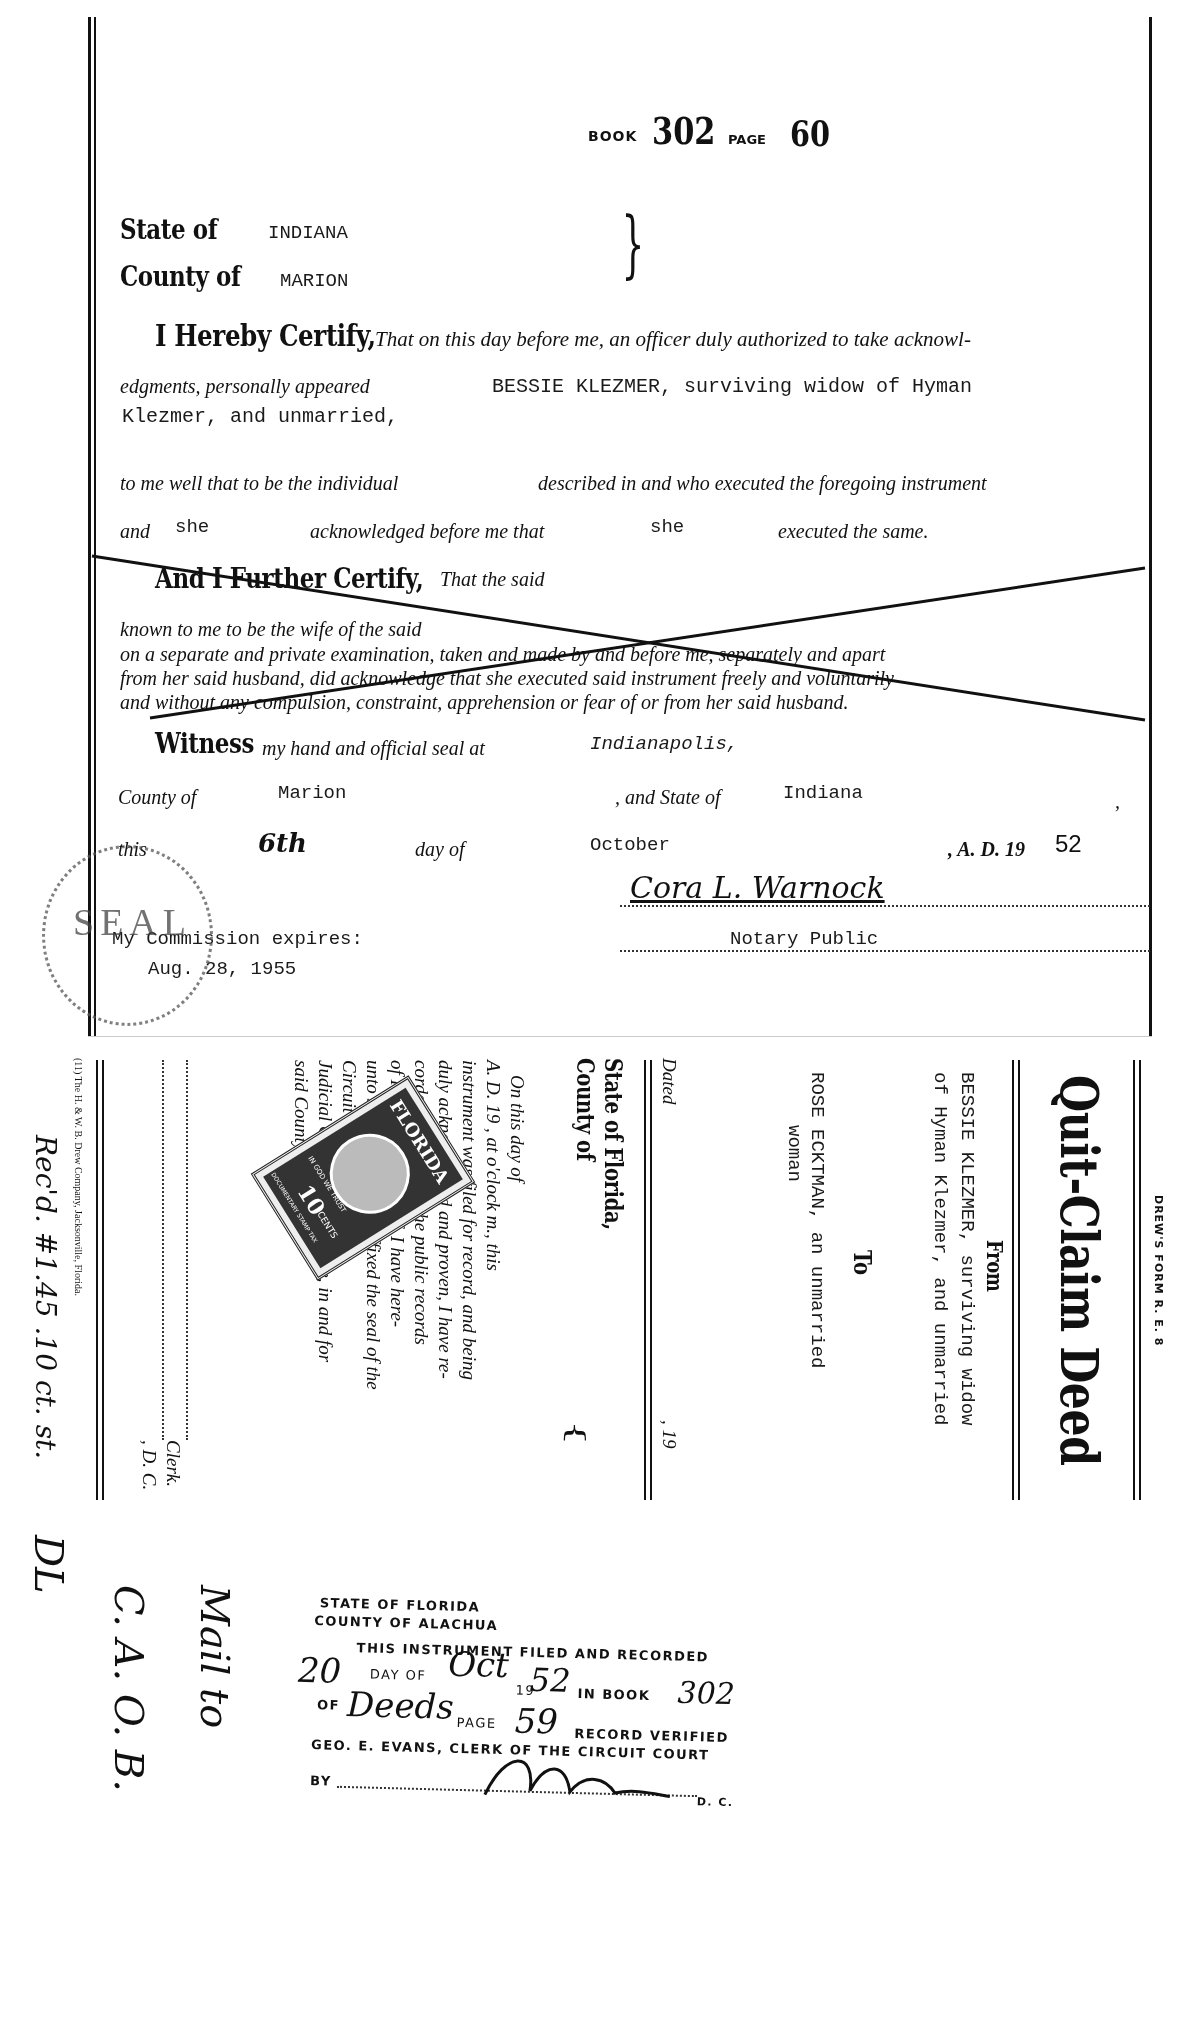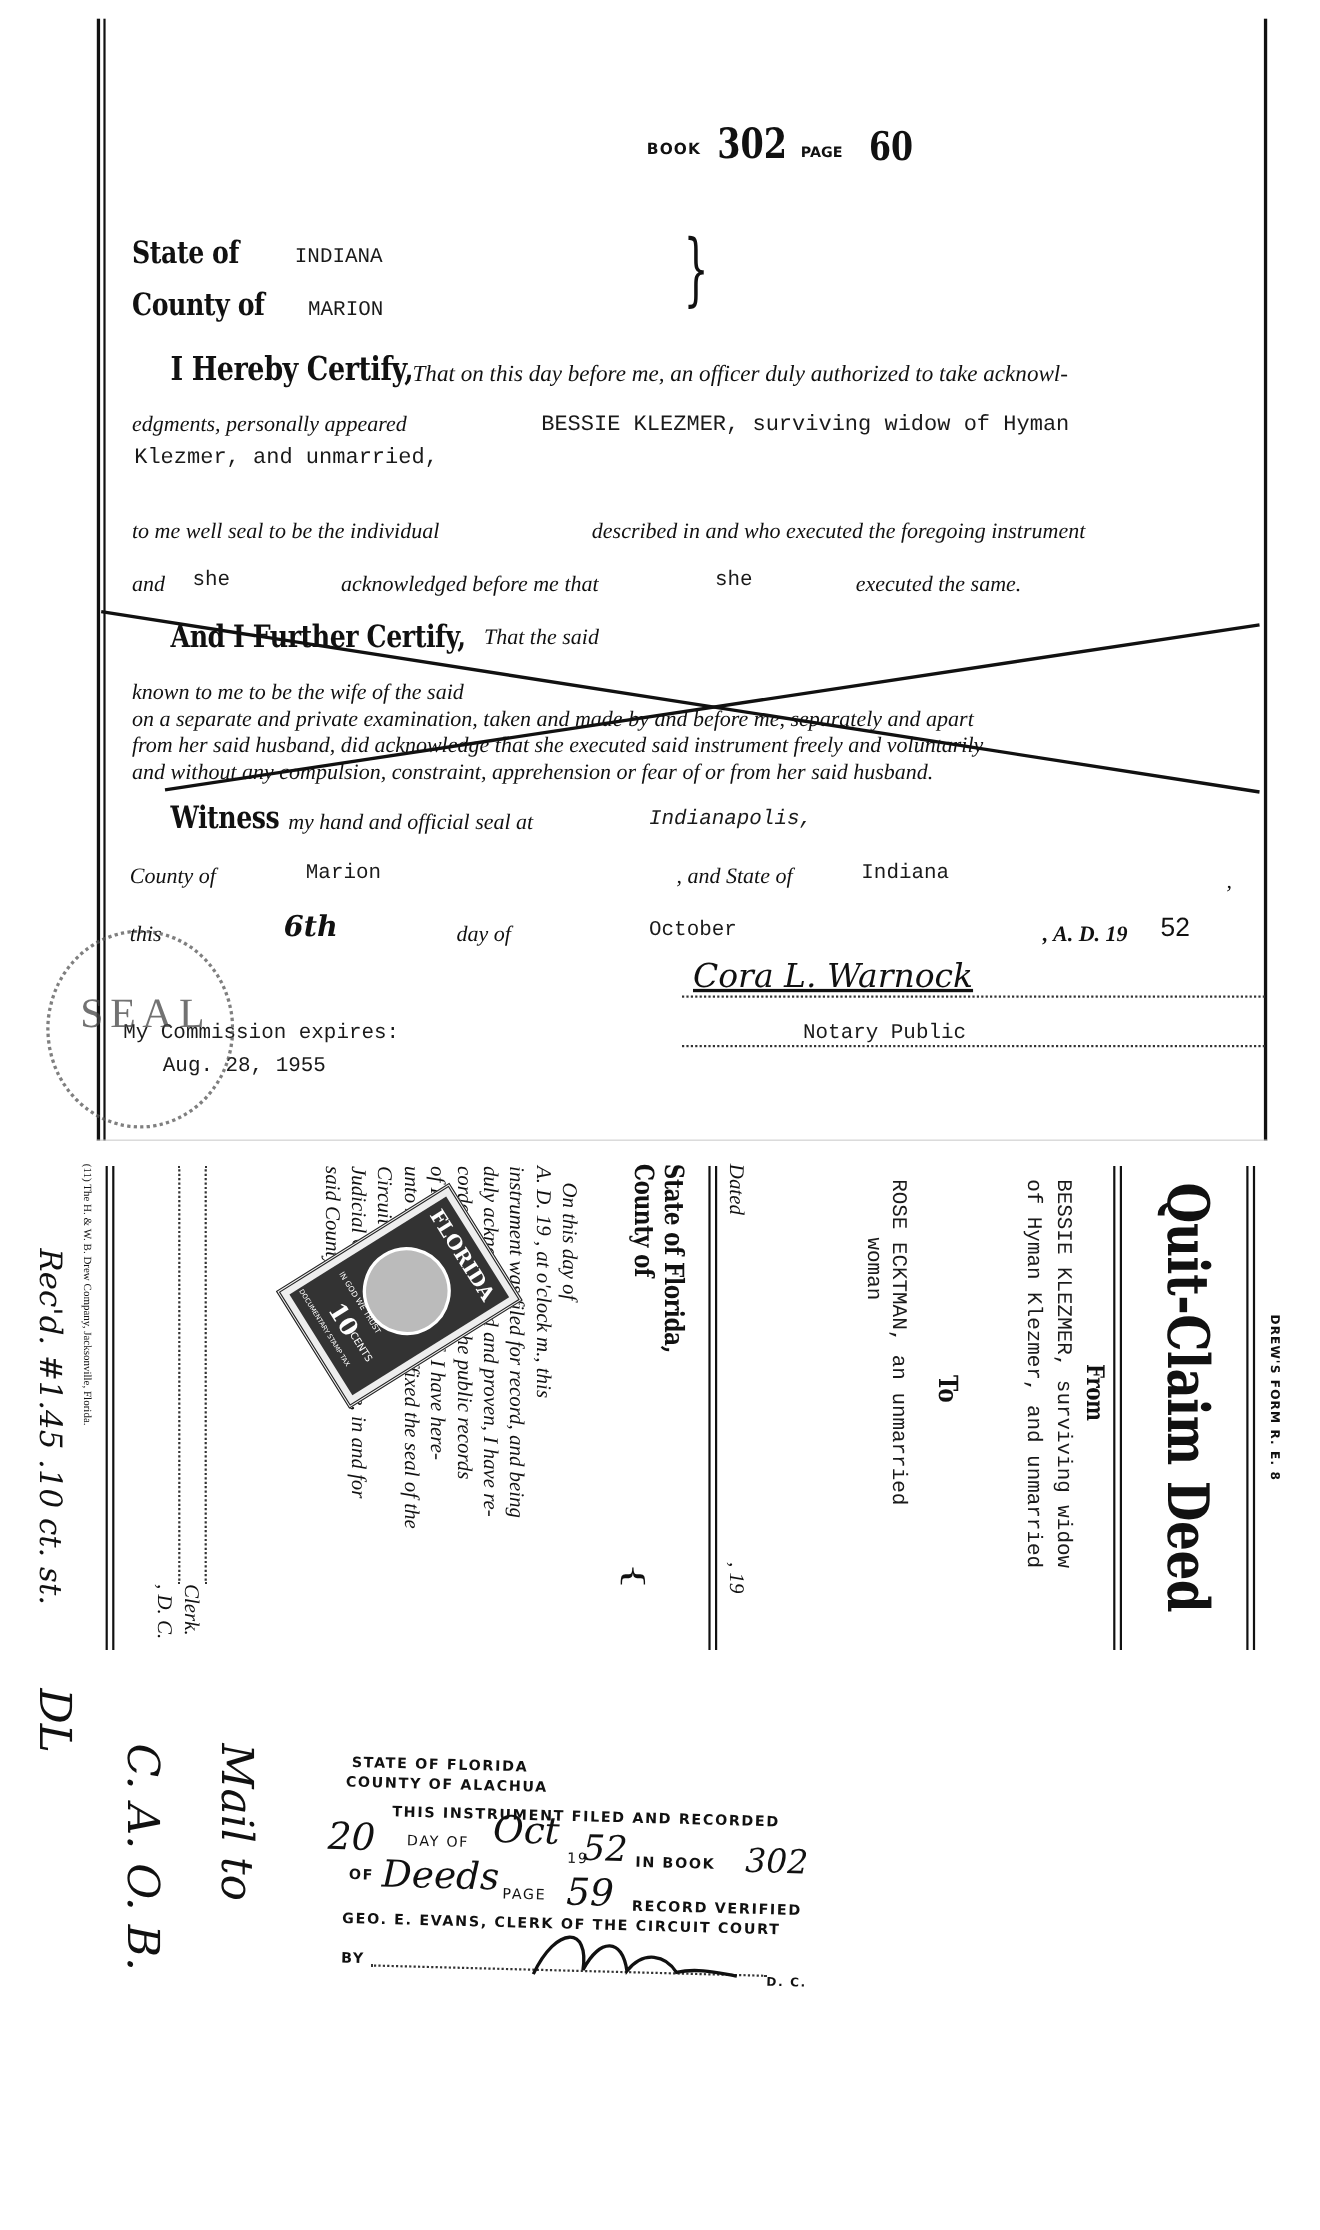--- a/index.html
+++ b/index.html
@@ -36,21 +36,21 @@
   <span class="abs tw" style="left:280px;top:270px;">MARION</span>
   <span class="abs" style="left:610px;top:208px;font-family:'DejaVu Serif',serif;font-size:72px;line-height:72px;transform:scaleX(0.5);">}</span>
 
   <span class="abs bl" style="left:155px;top:318px;font-size:30px;">I Hereby Certify,</span>
   <span class="abs it" style="left:375px;top:327px;font-size:21px;">That on this day before me, an officer duly authorized to take acknowl-</span>
 
   <span class="abs it" style="left:120px;top:375px;">edgments, personally appeared</span>
   <span class="abs tw" style="left:455px;top:375px;font-size:20px;margin-left:37px;">BESSIE KLEZMER, surviving widow of Hyman</span>
   <span class="abs tw" style="left:122px;top:405px;font-size:20px;">Klezmer, and unmarried,</span>
 
-  <span class="abs it" style="left:120px;top:472px;">to me well seal to be the individual</span>
+  <span class="abs it" style="left:120px;top:472px;">to me well that to be the individual</span>
   <span class="abs it" style="left:538px;top:472px;">described in and who executed the foregoing instrument</span>
 
   <span class="abs it" style="left:120px;top:520px;">and</span>
   <span class="abs tw" style="left:175px;top:516px;">she</span>
   <span class="abs it" style="left:310px;top:520px;">acknowledged before me that</span>
   <span class="abs tw" style="left:650px;top:516px;">she</span>
   <span class="abs it" style="left:778px;top:520px;">executed the same.</span>
 </div>
 
 <div>

